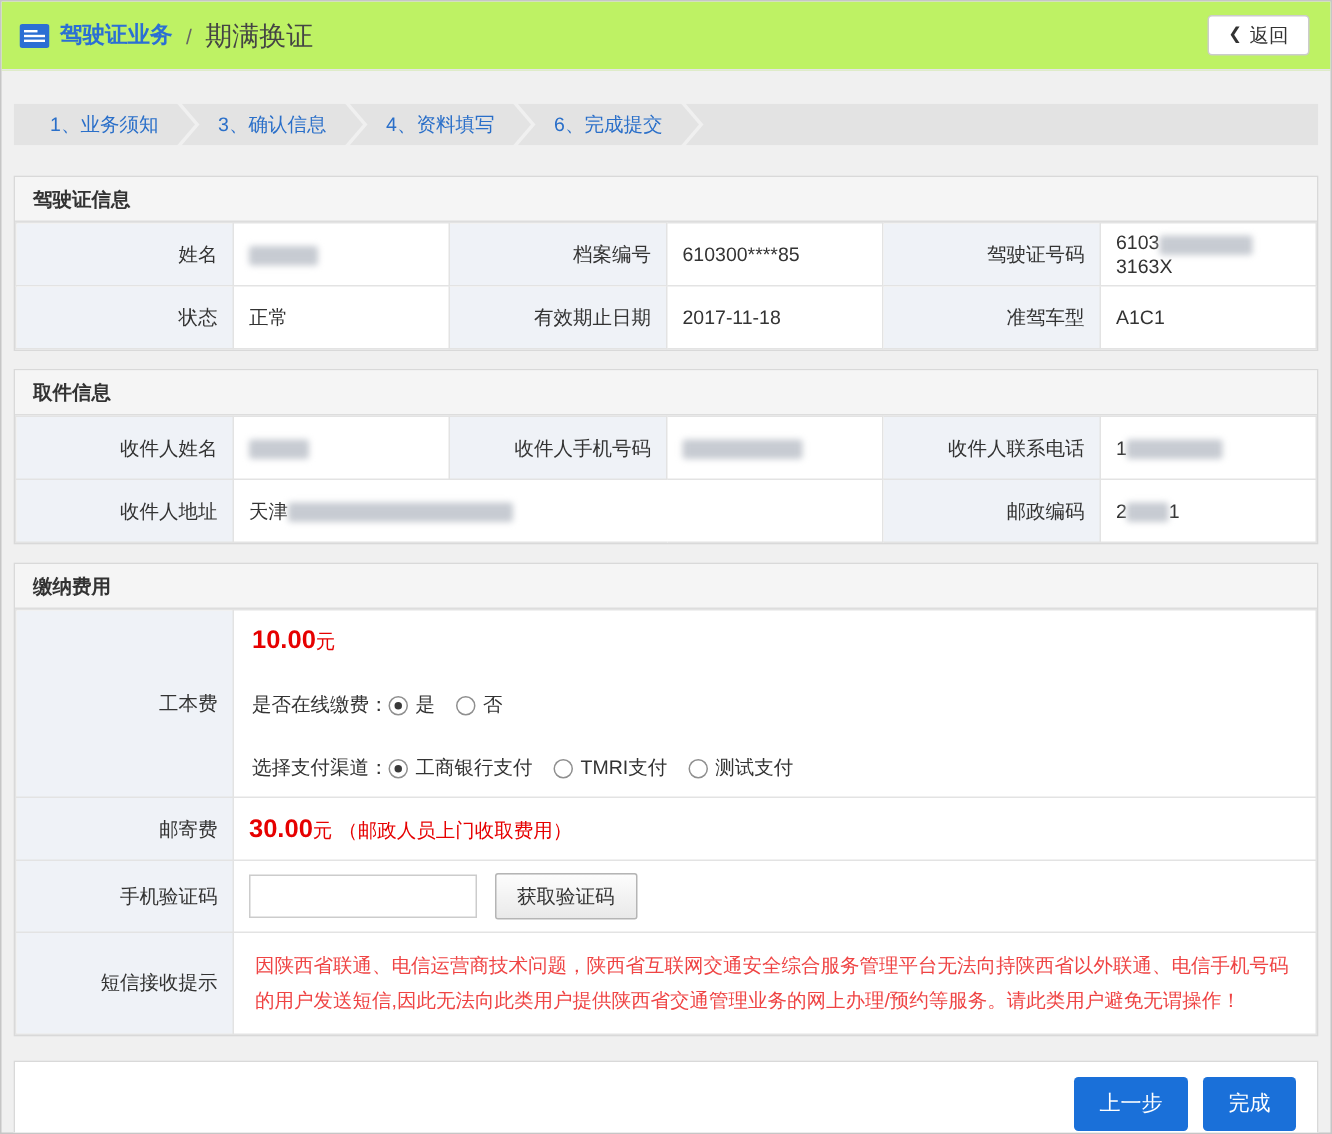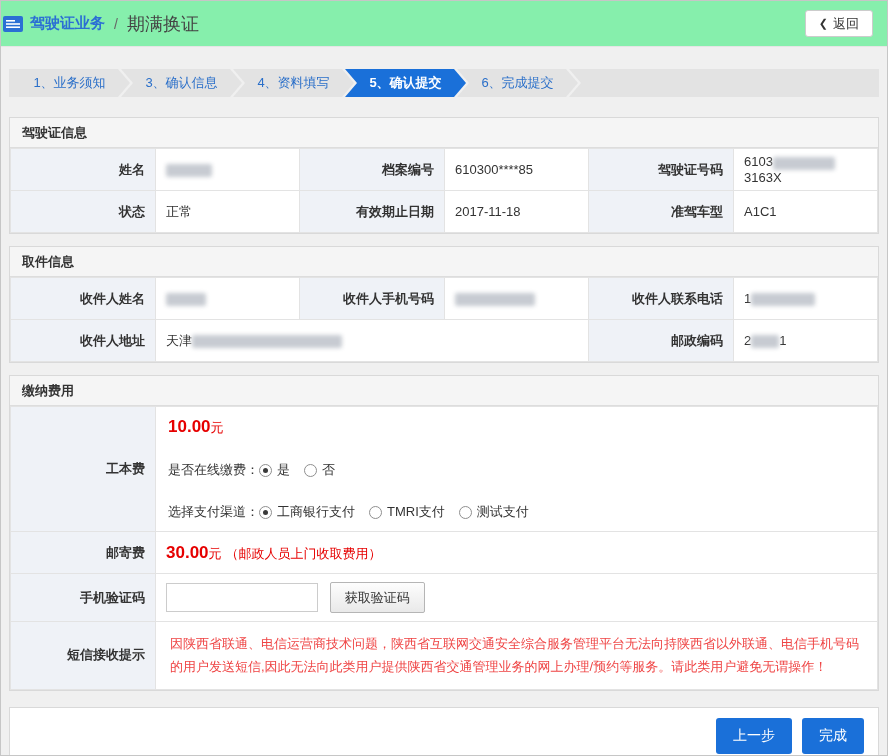--- a/index.html
+++ b/index.html
@@ -3,21 +3,21 @@
 <meta charset="utf-8">
 <style>
   * { margin:0; padding:0; box-sizing:border-box; }
   html,body { background:#e8e8e8; }
   body { font-family:"Liberation Sans","DejaVu Sans",sans-serif; }
 
   .page { width:888px; height:756px; background:#f0f0f0; border:1px solid #c6c6c6;
           padding:0 8px 8px 8px; overflow:hidden; position:relative; }
 
   
-  .header { background:#86efac; height:46px; margin:0 -8px; padding:0 14px 0 2px;
+  .header { background:#bef264; height:46px; margin:0 -8px; padding:0 14px 0 12px;
             display:flex; align-items:center; justify-content:space-between;
             border-bottom:1px solid #e5e5e5; }
   .header-left { display:flex; align-items:center; gap:7px; }
   .hdr-icon { display:inline-flex; align-items:center; }
   .hdr-title { color:#2b6fd4; font-size:15px; font-weight:bold; }
   .hdr-sep { color:#666; font-size:14px; margin:0 2px; }
   .hdr-sub { color:#444; font-size:18px; }
   .back-btn { height:27px; padding:0 13px; background:#fff; border:1px solid #ccc;
               border-radius:3px; font-size:13px; color:#333; display:flex; align-items:center;
               gap:5px; cursor:pointer; font-family:inherit; }
@@ -36,21 +36,21 @@
                  clip-path:polygon(0 0, 100% 0, 100% 100%, 0 100%, 12px 50%); }
 
   
   .panel { background:#fff; border:1px solid #d9d9d9; margin-top:12px; }
   .panel.firstpanel { margin-top:20px; }
   .panel-hd { height:30px; line-height:30px; background:#f5f5f5; border-bottom:1px solid #ddd;
               font-size:13px; font-weight:bold; color:#333; padding-left:12px; }
 
   table { width:100%; border-collapse:collapse; table-layout:fixed; font-size:13px; color:#333; }
   td { border:1px solid #e3e3e3; height:42px; padding:0 10px; overflow:hidden; }
-  td.lbl { background:#eff2f7; text-align:right; font-weight:bold; }
+  td.lbl { background:#eff2f7; text-align:right; font-weight:normal; }
   .info-table td.lbl { width:145px; }
 
   .rd { display:inline-block; height:13px; border-radius:2px; background:#c7cbd2;
         filter:blur(2px); vertical-align:middle; }
 
   
   .fee-cell { padding:10px 12px; height:auto; vertical-align:middle; }
   .fee-line { margin-bottom:4px; }
   .fee-num { color:#e60000; font-size:17px; font-weight:bold; }
   .fee-unit { color:#e60000; font-size:13px; }
@@ -99,21 +99,20 @@
     <button class="back-btn">
       <span class="back-chevron">❮</span>
       <span>返回</span>
     </button>
   </div>
 
   <div class="steps">
     <div class="step first">1、业务须知</div>
     <div class="step">3、确认信息</div>
     <div class="step">4、资料填写</div>
-    <div class="step active">5、确认提交</div>
     <div class="step">6、完成提交</div>
     <div class="step-filler"></div>
   </div>
 
   <div class="panel firstpanel">
     <div class="panel-hd">驾驶证信息</div>
     <table class="info-table">
       <tbody>
           <tr>
         <td class="lbl">姓名</td>

